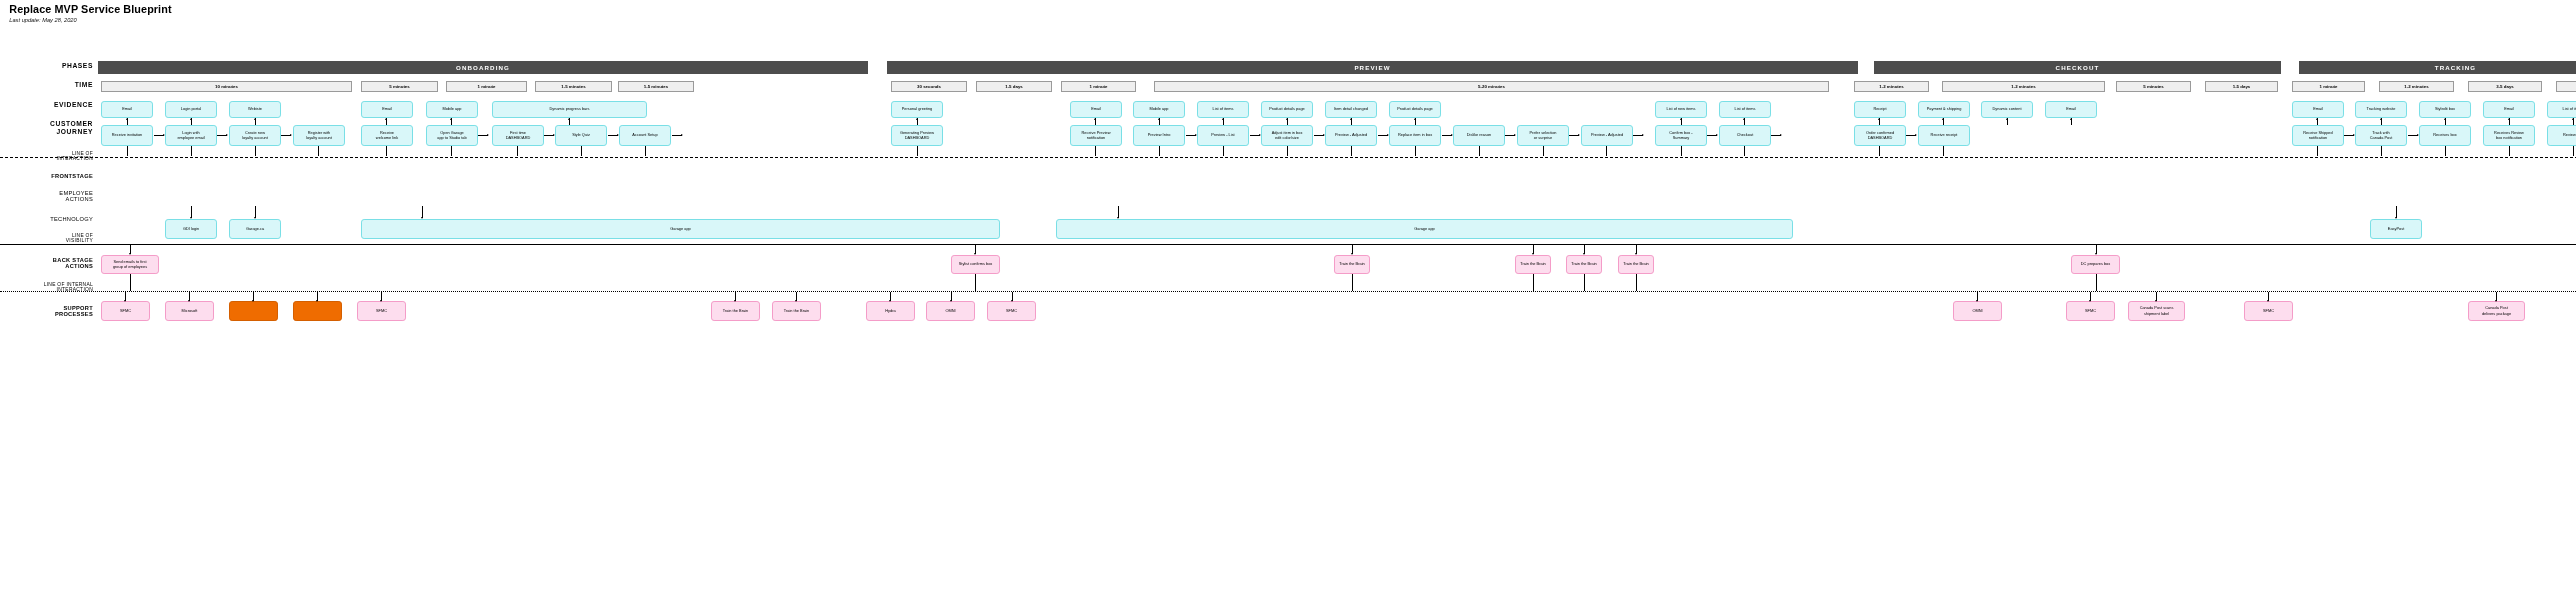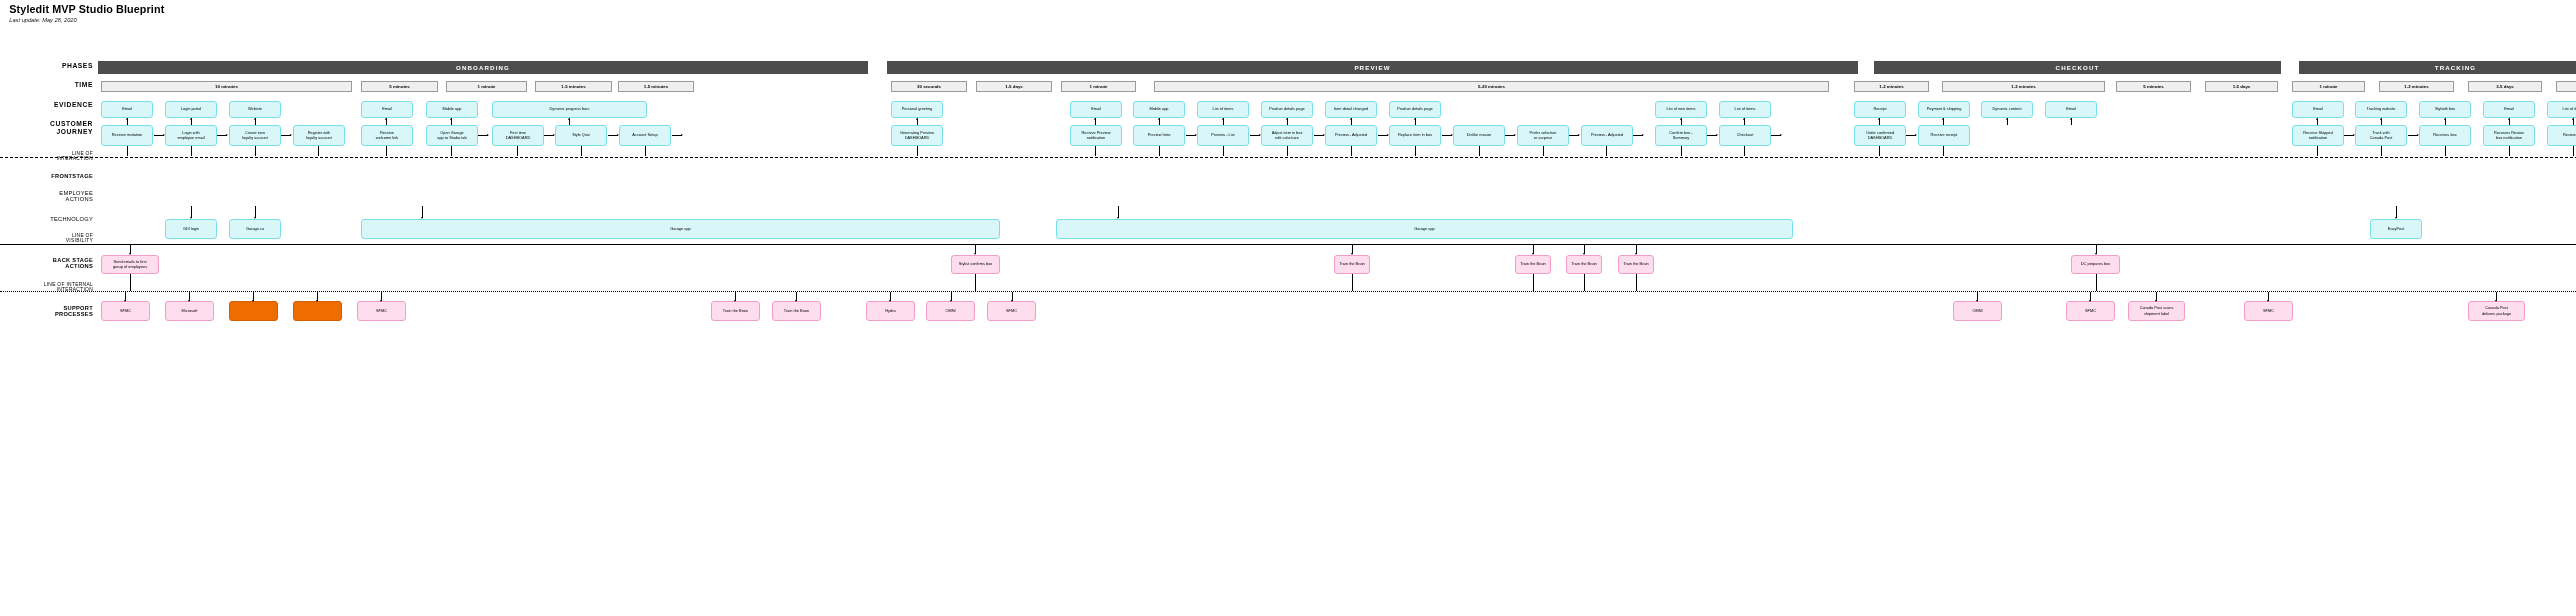--- a/index.html
+++ b/index.html
@@ -122,21 +122,21 @@
     border-left: 1.8px solid transparent;
     border-right: 1.8px solid transparent;
   }
 </style>
 </head>
 <body>
 
 <div id="page">
 
   <div id="title-block">
-    <div id="doc-title">Styledit MVP Studio Blueprint</div>
+    <div id="doc-title">Replace MVP Service Blueprint</div>
     <div id="doc-subtitle">Last update: May 28, 2020</div>
   </div>
 
   <div class="row-label lbl-strong lbl-major" style="left:0;top:62px;width:93px;">PHASES</div>
   <div class="row-label lbl-strong lbl-major" style="left:0;top:81px;width:93px;">TIME</div>
   <div class="row-label lbl-strong lbl-major" style="left:0;top:101px;width:93px;">EVIDENCE</div>
   <div class="row-label lbl-strong lbl-major" style="left:0;top:120px;width:93px;">CUSTOMER
 JOURNEY</div>
   <div class="row-label lbl-small" style="left:0;top:151px;width:93px;">LINE OF
 INTERACTION</div>

